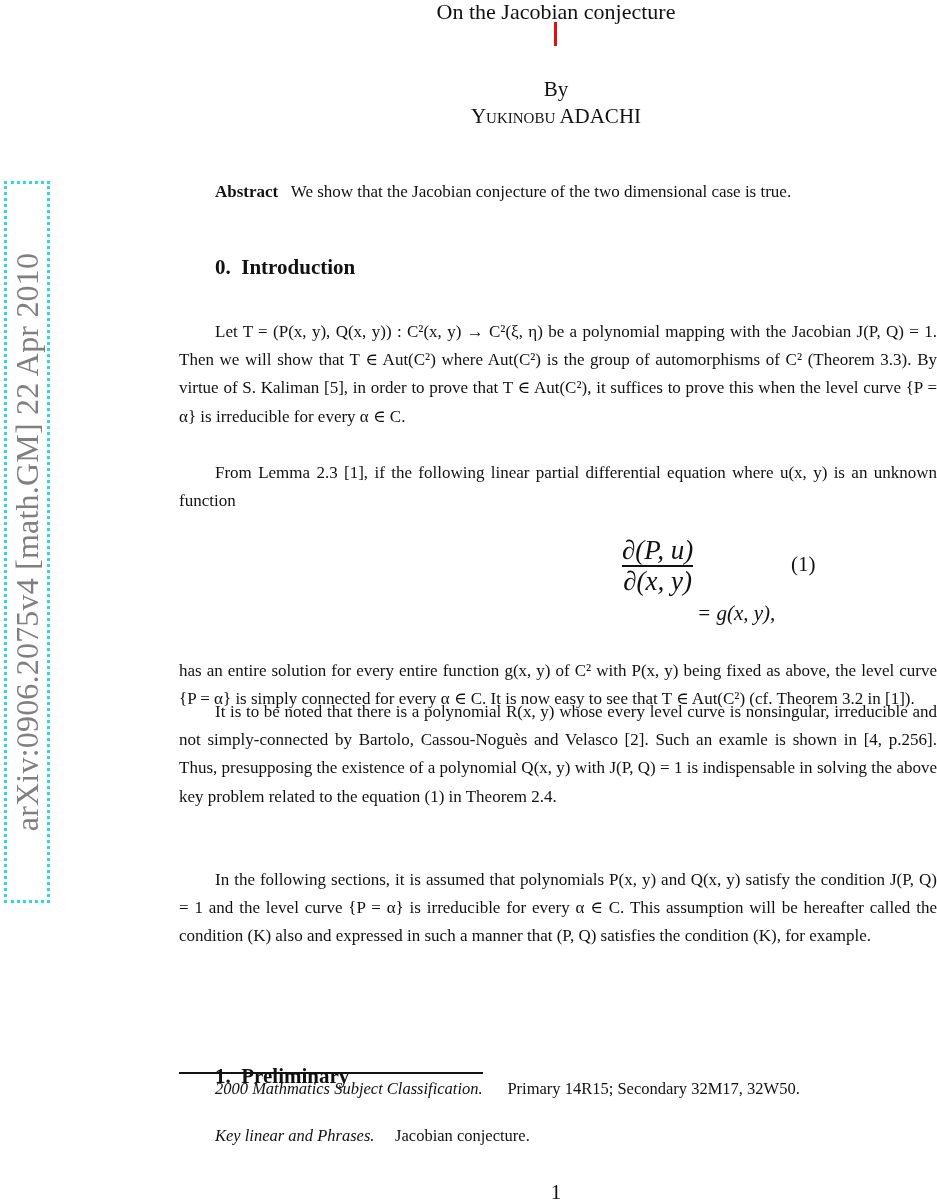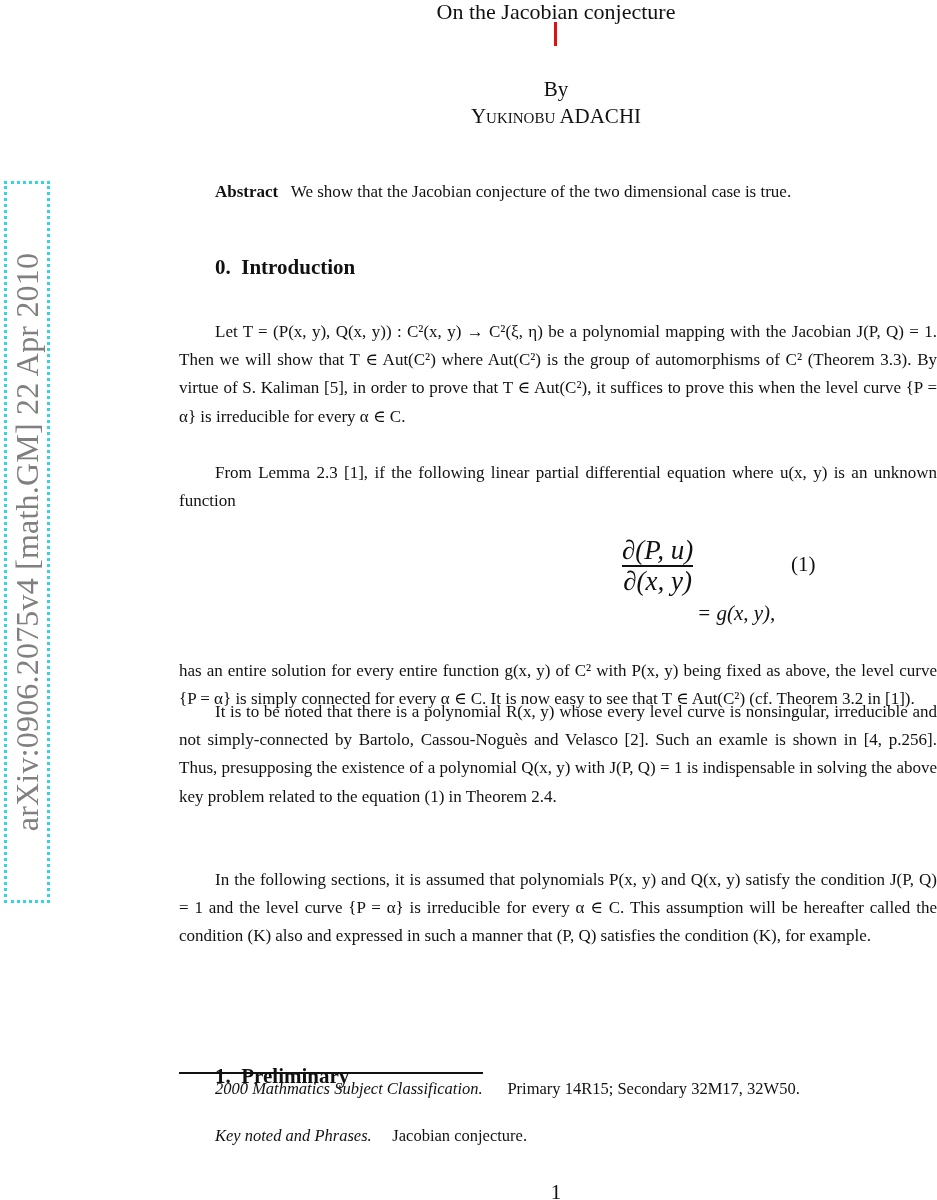--- a/index.html
+++ b/index.html
@@ -96,17 +96,17 @@
   <span>Preliminary</span>
 </div>
 
 <div class="abs rule"></div>
 
 <div class="abs fn indent" style="top:1078px;">
   <span class="i">2000 Mathmatics Subject Classification.</span>&nbsp;&nbsp;&nbsp;&nbsp;&nbsp;
   <span>Primary 14R15; Secondary 32M17, 32W50.</span>
 </div>
 <div class="abs fn indent" style="top:1125px;">
-  <span class="i">Key noted and Phrases.</span>&nbsp;&nbsp;&nbsp;&nbsp;
+  <span class="i">Key linear and Phrases.</span>&nbsp;&nbsp;&nbsp;&nbsp;
   <span>Jacobian conjecture.</span>
 </div>
 
 <div class="abs pagenum center">1</div>
 
 </body></html>

